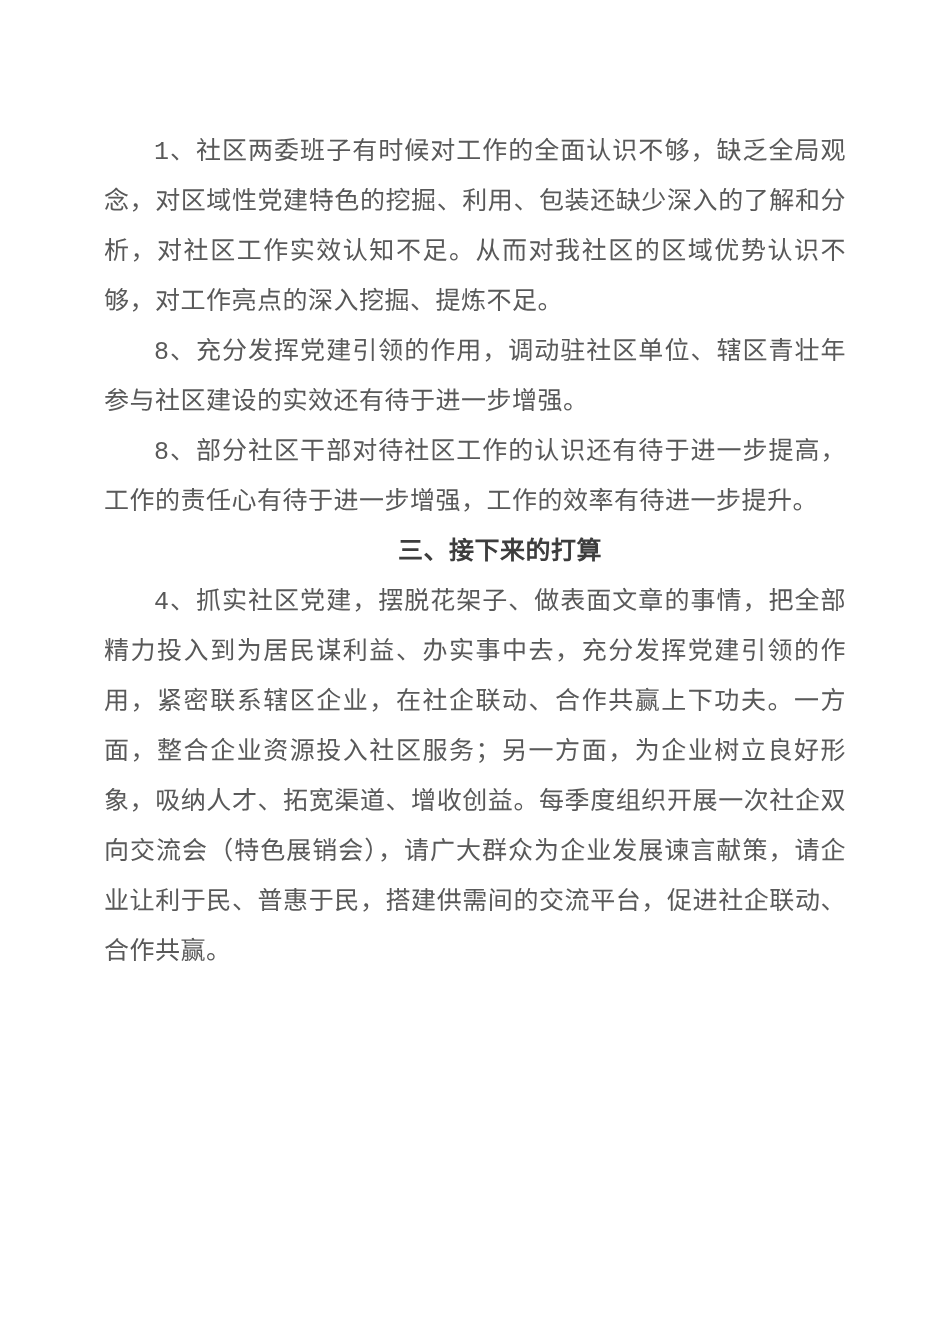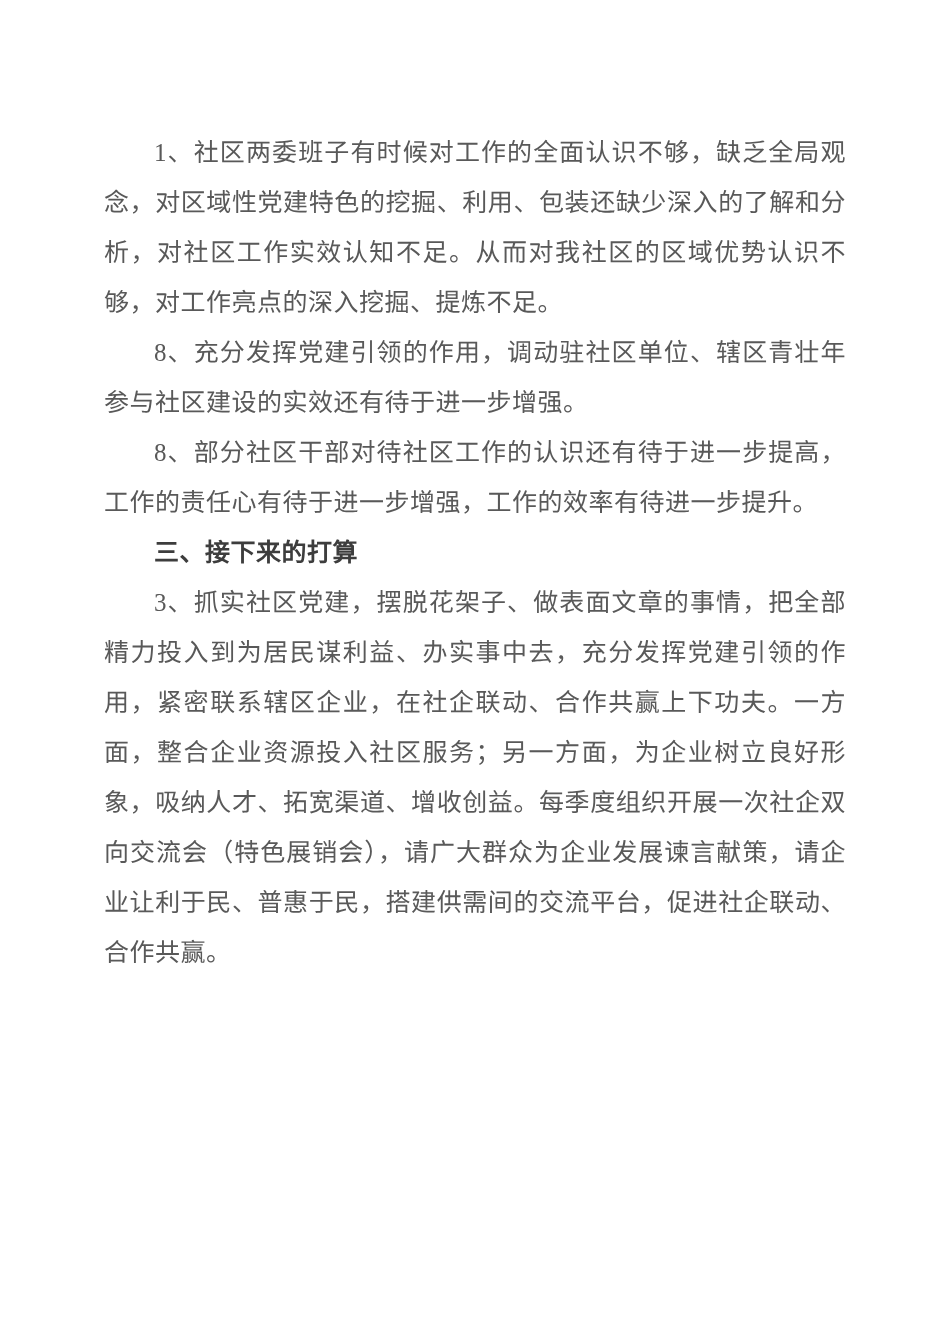--- a/index.html
+++ b/index.html
@@ -6,21 +6,21 @@
     margin: 0;
     padding: 0;
     background: #ffffff;
   }
   .page {
     position: relative;
     width: 950px;
     height: 1296px;
     background: var(--page-bg, #ffffff);
     overflow: hidden;
-    font-family: Liberation Serif, serif;
+    font-family: Liberation Mono, monospace;
   }
   .doc-body {
     position: absolute;
     left: 104px;
     top: 128px;
     width: 742px;
   }
   .block {
     margin: 0;
     font-size: 25px;
@@ -28,27 +28,27 @@
     text-align: justify;
     text-indent: 2em;
     letter-spacing: 0.5px;
     color: var(--text-color, #595959);
     font-weight: 400;
     word-break: break-all;
   }
   .block.heading {
     font-weight: 700;
     color: var(--heading-color, #3d3d3d);
-    text-align: left;
+    text-align: center;
   }
 </style>
 </head>
 <body>
 
 <div class="page">
   <div class="doc-body">
       <div class="block paragraph">1、社区两委班子有时候对工作的全面认识不够，缺乏全局观念，对区域性党建特色的挖掘、利用、包装还缺少深入的了解和分析，对社区工作实效认知不足。从而对我社区的区域优势认识不够，对工作亮点的深入挖掘、提炼不足。</div>
       <div class="block paragraph">8、充分发挥党建引领的作用，调动驻社区单位、辖区青壮年参与社区建设的实效还有待于进一步增强。</div>
       <div class="block paragraph">8、部分社区干部对待社区工作的认识还有待于进一步提高，工作的责任心有待于进一步增强，工作的效率有待进一步提升。</div>
       <div class="block heading">三、接下来的打算</div>
-      <div class="block paragraph">3、抓实社区党建，摆脱花架子、做表面文章的事情，把全部精力投入到为居民谋利益、办实事中去，充分发挥党建引领的作用，紧密联系辖区企业，在社企联动、合作共赢上下功夫。一方面，整合企业资源投入社区服务；另一方面，为企业树立良好形象，吸纳人才、拓宽渠道、增收创益。每季度组织开展一次社企双向交流会（特色展销会），请广大群众为企业发展谏言献策，请企业让利于民、普惠于民，搭建供需间的交流平台，促进社企联动、合作共赢。</div>
+      <div class="block paragraph">4、抓实社区党建，摆脱花架子、做表面文章的事情，把全部精力投入到为居民谋利益、办实事中去，充分发挥党建引领的作用，紧密联系辖区企业，在社企联动、合作共赢上下功夫。一方面，整合企业资源投入社区服务；另一方面，为企业树立良好形象，吸纳人才、拓宽渠道、增收创益。每季度组织开展一次社企双向交流会（特色展销会），请广大群众为企业发展谏言献策，请企业让利于民、普惠于民，搭建供需间的交流平台，促进社企联动、合作共赢。</div>
     </div>
 </div>
 
 </body></html>

